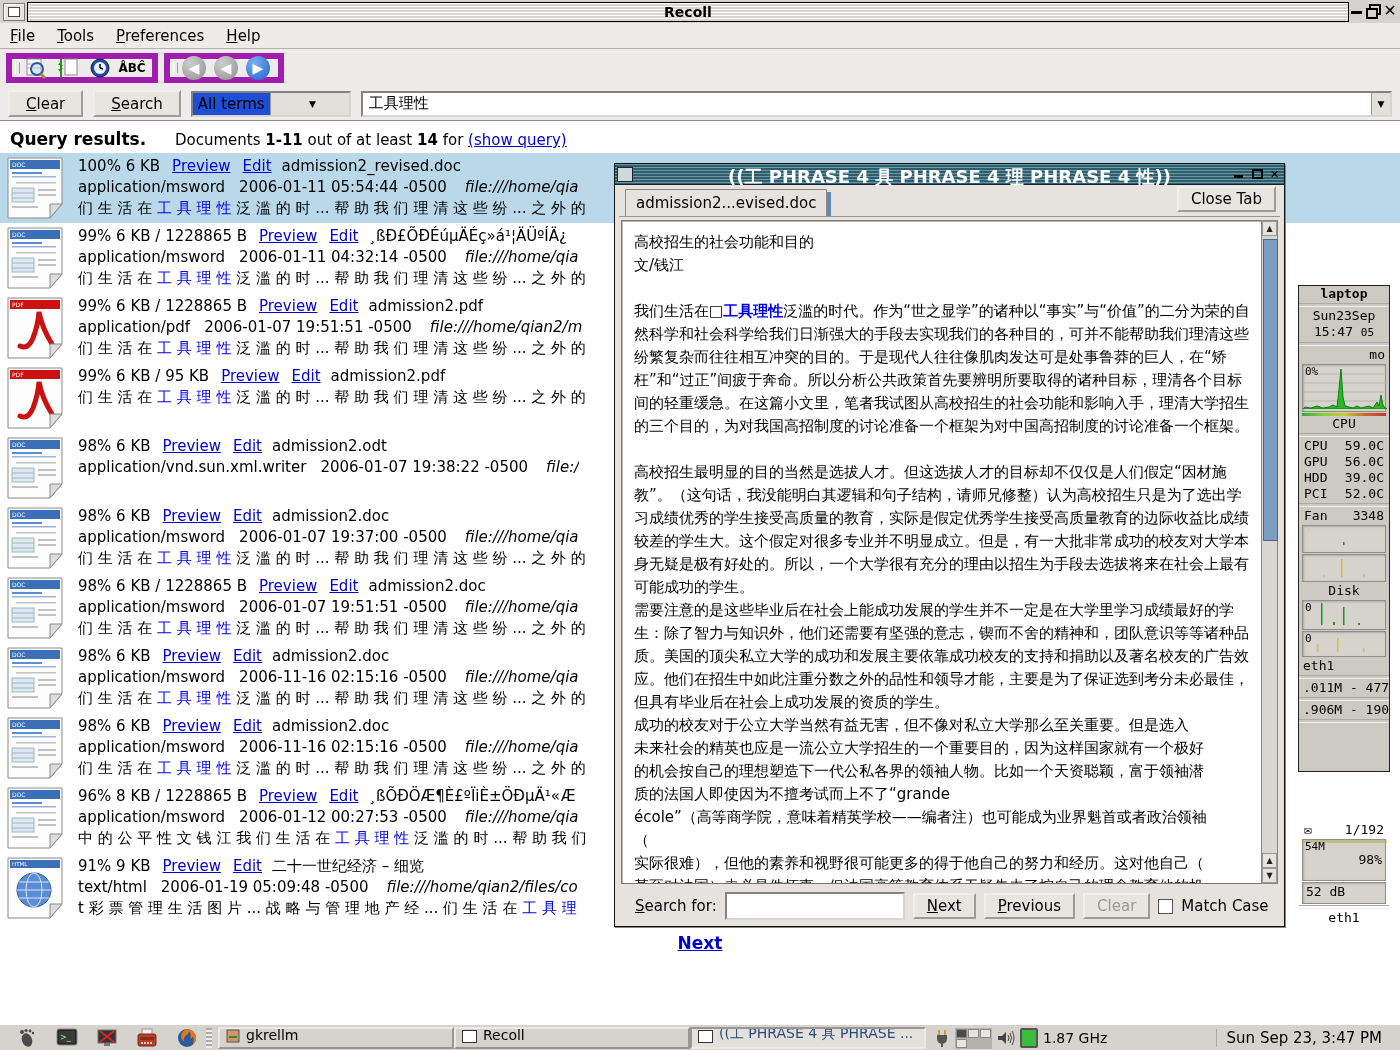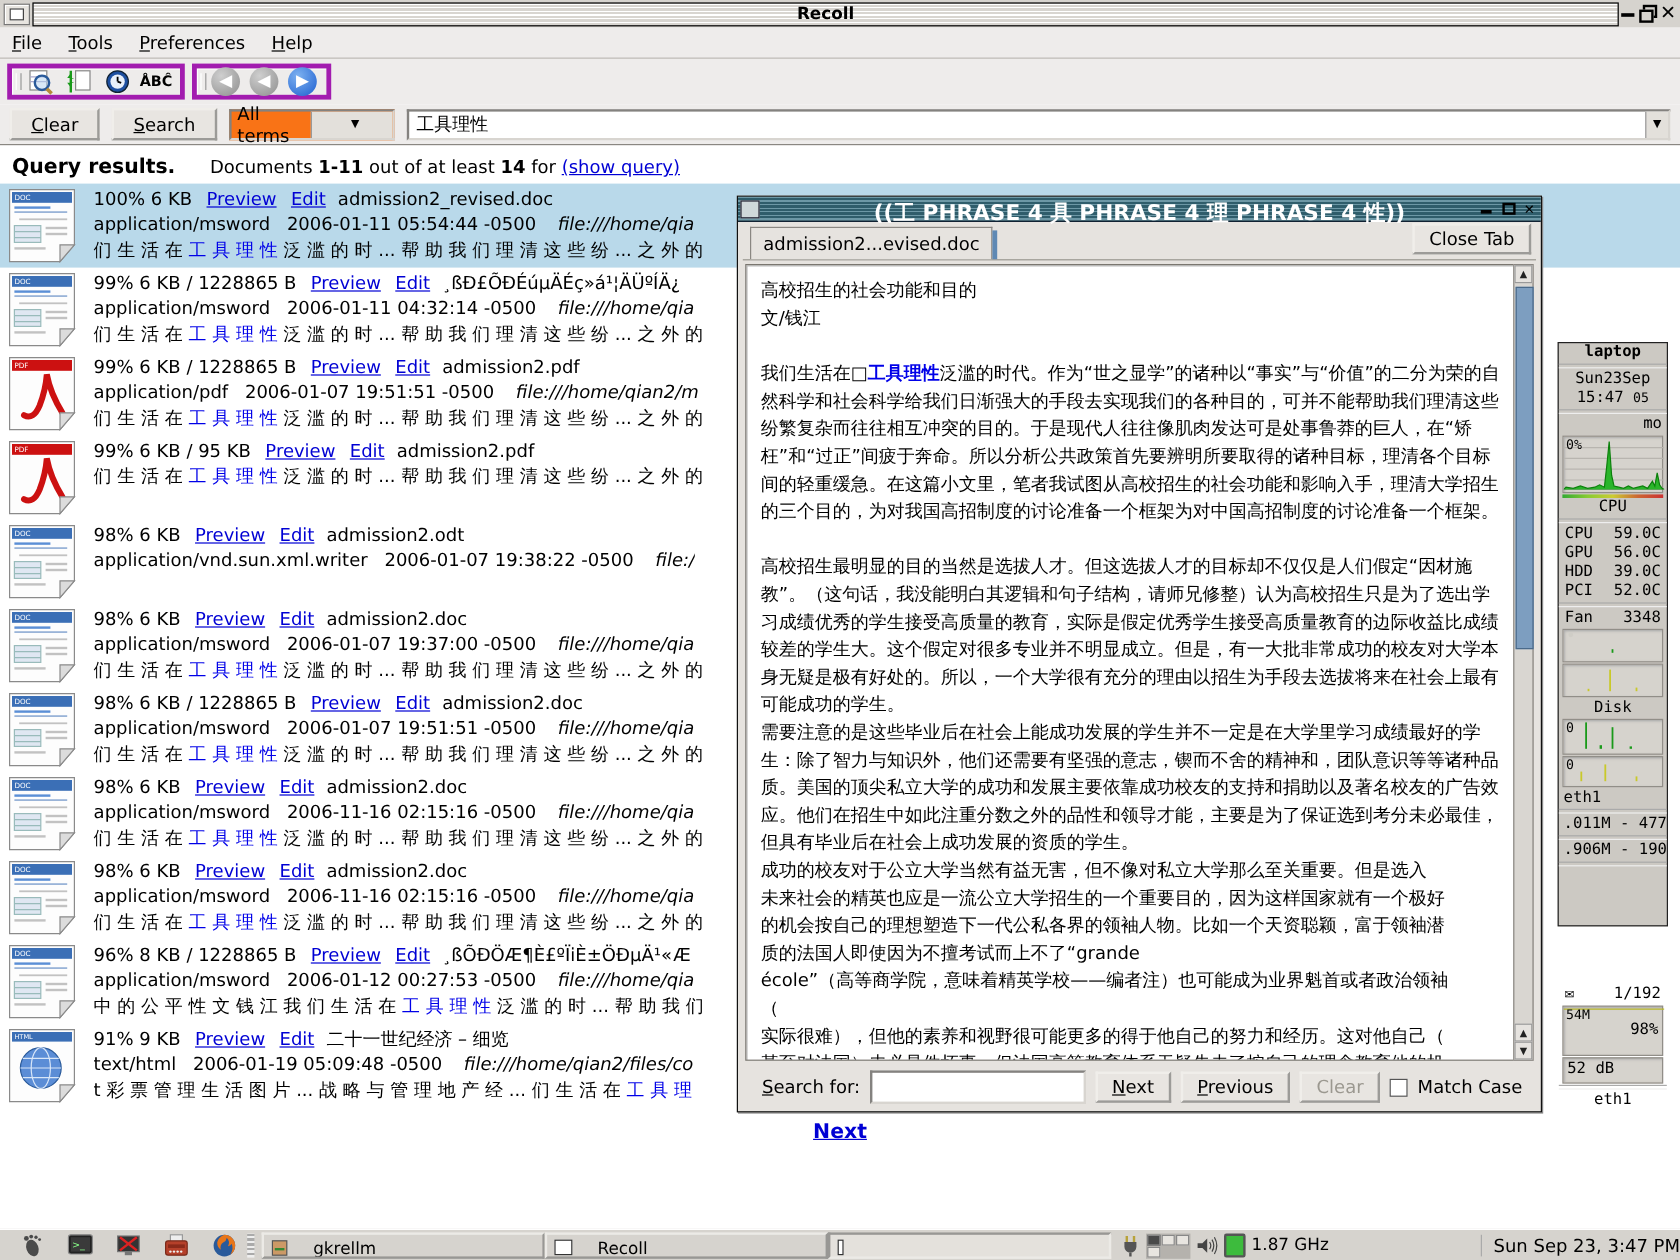--- a/index.html
+++ b/index.html
@@ -17,34 +17,34 @@
      font-weight:bold;font-size:13px;color:#000;}
   #btn-min{right:36px;} #btn-min b{display:block;width:11px;height:0;border-bottom:3px solid #000;margin:8px auto 0;}
   #btn-max{right:19px;} #btn-max i{position:absolute;display:block;width:8px;height:7px;border:2px solid #000;background:#d6d3ce;}
   #btn-max .r1{left:4px;top:1px;} #btn-max .r2{left:1px;top:5px;}
   #btn-close{right:2px;font-size:16px;}
   
   #menubar{position:absolute;left:0;top:23px;width:1400px;height:26px;background:#eeeceb;
      border-bottom:1px solid #b5b2ad;display:flex;align-items:center;gap:22px;padding-left:10px;box-sizing:border-box;font-size:15px;}
   .uf{display:inline-block;} .uf::first-letter{text-decoration:underline;}
   #toolbar{position:absolute;left:0;top:49px;width:1400px;height:38px;background:#eeeceb;display:flex;align-items:center;}
-  .tgroup{display:flex;align-items:center;gap:4px;border:4px solid #a21caf;box-shadow:1px 1px 0 #fff inset;
+  .tgroup{display:flex;align-items:center;gap:4px;border:6px solid #a21caf;box-shadow:1px 1px 0 #fff inset;
      padding:2px 6px 2px 10px;margin-left:6px;height:30px;box-sizing:border-box;position:relative;background:#eeeceb;}
   .tgroup::before{content:"";position:absolute;left:3px;top:4px;bottom:4px;width:3px;
      border-left:1px solid #fff;border-right:1px solid #999;}
   .tbtn{width:28px;height:26px;display:flex;align-items:center;justify-content:center;background:transparent;border:none;padding:0;}
   .spell{font-size:12px;font-weight:bold;letter-spacing:0;}
   .navc{width:24px;height:24px;border-radius:50%;display:flex;align-items:center;justify-content:center;
      color:#fff;font-size:14px;font-weight:bold;}
   .nav-gray{background:radial-gradient(circle at 35% 30%,#cfcfcf,#8e8e8e);}
   .nav-blue{background:radial-gradient(circle at 35% 30%,#7db1f0,#1d5fd0);}
   
   #searchrow{position:absolute;left:0;top:87px;width:1400px;height:33px;background:#eeeceb;display:flex;align-items:center;gap:10px;padding-left:8px;box-sizing:border-box;}
   .pushbtn{background:#e8e5e1;border:2px outset #f0eeea;font-size:15px;padding:2px 16px;height:27px;font-family:inherit;}
-  .combo{width:138px;height:26px;background:#f97316;border:2px inset #d8d5d0;display:flex;align-items:center;box-sizing:border-box;}
+  .combo{width:160px;height:26px;background:#1d4ed8;border:2px inset #d8d5d0;display:flex;align-items:center;box-sizing:border-box;}
   .combo span{flex:1;padding-left:5px;font-size:15px;}
   .combo .arrowbox{width:18px;height:100%;background:#e3e0db;border-left:1px solid #999;display:flex;align-items:center;justify-content:center;font-size:9px;}
   #query-wrap{flex:1;height:26px;background:#fff;border:2px inset #d8d5d0;display:flex;align-items:center;margin-right:8px;box-sizing:border-box;}
   #query-input{flex:1;border:none;outline:none;font-size:15px;font-family:inherit;padding-left:6px;background:transparent;}
   
   #results{position:absolute;left:0;top:120px;width:1400px;height:904px;background:#fff;border-top:1px solid #8a8782;overflow:hidden;}
   #rheader{padding:8px 13px 4px 10px;font-size:15px;}
   #rheader .qtitle{font-weight:bold;font-size:17px;margin-right:24px;}
   #rheader b{font-weight:bold;}
   a.link{color:#0000d4;text-decoration:underline;cursor:pointer;}
@@ -98,26 +98,26 @@
   .gk-chart{margin:1px 3px;background:#d6d3cd;border:1px solid #918e88;box-shadow:inset 1px 1px 2px #aaa;position:relative;}
   .gk-label{position:absolute;left:2px;top:0;font-size:11px;}
   .gk-split{display:flex;justify-content:space-between;padding:0 5px;line-height:16px;}
   .krellbar{height:3px;margin:0 3px;background:linear-gradient(90deg,#3a3,#8c3,#cc3,#c63,#c33);}
   .gk-sep{height:2px;border-top:1px solid #aaa;border-bottom:1px solid #eee;margin:1px 0;}
   
   #taskbar{position:absolute;left:0;top:1024px;width:1400px;height:26px;background:#d6d3ce;border-top:1px solid #fff;
      display:flex;align-items:center;z-index:40;font-size:14px;}
   .launcher{width:26px;height:22px;margin-left:14px;display:flex;align-items:center;justify-content:center;}
   .handle{width:6px;height:20px;margin:0 6px;background:repeating-linear-gradient(180deg,#aaa 0 2px,#eee 2px 4px);}
-  .taskbtn{width:236px;height:22px;background:#d6d3ce;border:2px outset #eceae6;display:flex;align-items:flex-start;gap:21px;
+  .taskbtn{width:236px;height:22px;background:#d6d3ce;border:2px outset #eceae6;display:flex;align-items:flex-end;gap:6px;
      padding:4px 6px;box-sizing:border-box;white-space:nowrap;overflow:hidden;}
   .taskbtn.active{border:2px inset #eceae6;background:#e4e1dc;}
   .task-ico{width:13px;height:11px;border:1px solid #333;background:#fff;display:inline-block;}
   .tray{display:flex;align-items:center;gap:5px;margin-left:8px;}
-  #clock{margin-left:auto;margin-right:0;padding-left:10px;border-left:1px solid #aaa;font-size:15px;}
+  #clock{margin-left:auto;margin-right:18px;padding-left:10px;border-left:1px solid #aaa;font-size:15px;}
   .pager{display:grid;grid-template-columns:11px 11px 11px;grid-template-rows:9px 9px;gap:1px;background:#b5b2ad;padding:1px;}
   .pager i{background:#e8e5e0;border:1px solid #888;box-sizing:border-box;}
   .pager i.on{background:#4a4a4a;}
   .freqled{width:14px;height:16px;background:#3dbb3d;border:2px solid #555;border-radius:2px;}
   svg{display:block;}
 </style>
 </head>
 <body>
 
 <div id="titlebar">

